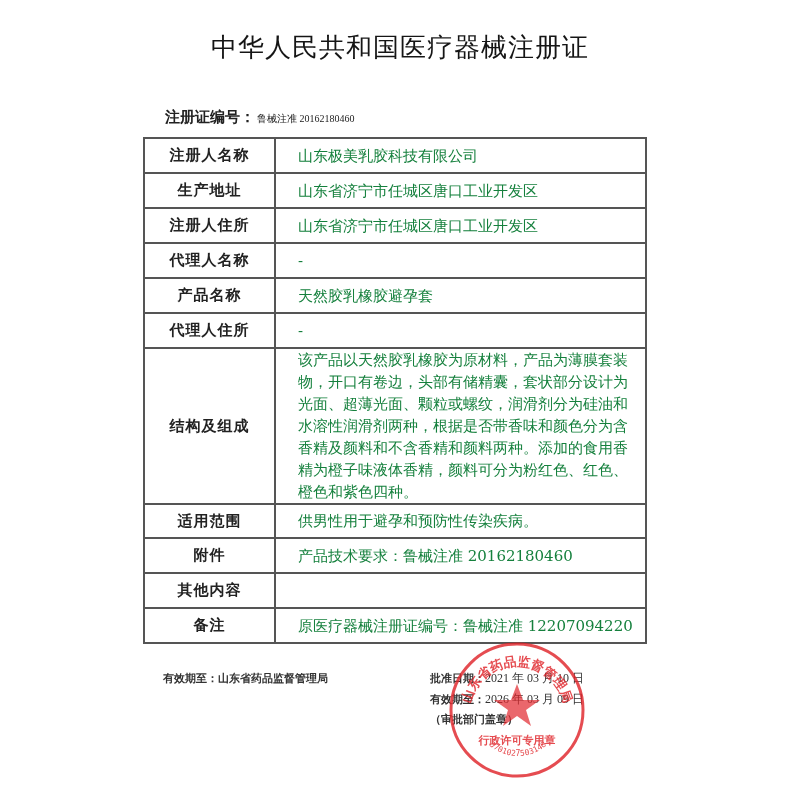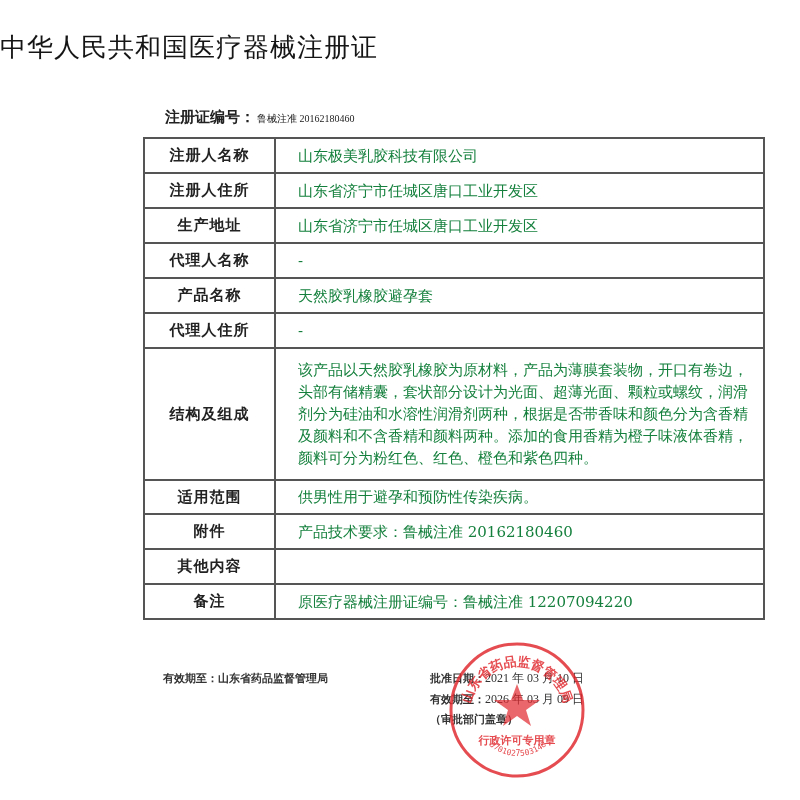--- a/index.html
+++ b/index.html
@@ -13,21 +13,21 @@
       position: relative;
       overflow: hidden;
       font-family: "DejaVu Serif", "Liberation Serif", serif;
       color: #1a1a1a;
     }
     .title {
       position: absolute;
       left: 0;
       top: 30px;
       width: 800px;
-      text-align: left;
+      text-align: center;
       font-family: Liberation Mono, monospace;
       font-size: 26px;
       letter-spacing: 1px;
       color: #151515;
     }
     .reg-number {
       position: absolute;
       left: 165px;
       top: 108px;
       font-size: 15px;
@@ -38,21 +38,21 @@
     .reg-number .num {
       font-family: "Liberation Serif", "DejaVu Serif", serif;
       font-weight: normal;
       font-size: 10px;
       margin-left: 2px;
     }
     table.cert {
       position: absolute;
       left: 143px;
       top: 137px;
-      width: 622px;
+      width: 504px;
       border-collapse: collapse;
       table-layout: fixed;
       font-size: 15px;
     }
     table.cert td {
       border: 2px solid #555;
       padding: 0;
       vertical-align: middle;
     }
     table.cert td.label {
@@ -114,25 +114,25 @@
   <span>注册证编号：</span><span class="num">鲁械注准 20162180460</span>
 </div>
 
 <table class="cert">
   <tbody>
       <tr class="h36">
     <td class="label">注册人名称</td>
     <td class="value">山东极美乳胶科技有限公司</td>
   </tr>
   <tr class="h36">
-    <td class="label">注册人住所</td>
+    <td class="label">生产地址</td>
     <td class="value">山东省济宁市任城区唐口工业开发区</td>
   </tr>
   <tr class="h36">
-    <td class="label">生产地址</td>
+    <td class="label">注册人住所</td>
     <td class="value">山东省济宁市任城区唐口工业开发区</td>
   </tr>
   <tr class="h36">
     <td class="label">代理人名称</td>
     <td class="value">-</td>
   </tr>
   <tr class="h36">
     <td class="label">产品名称</td>
     <td class="value">天然胶乳橡胶避孕套</td>
   </tr>

